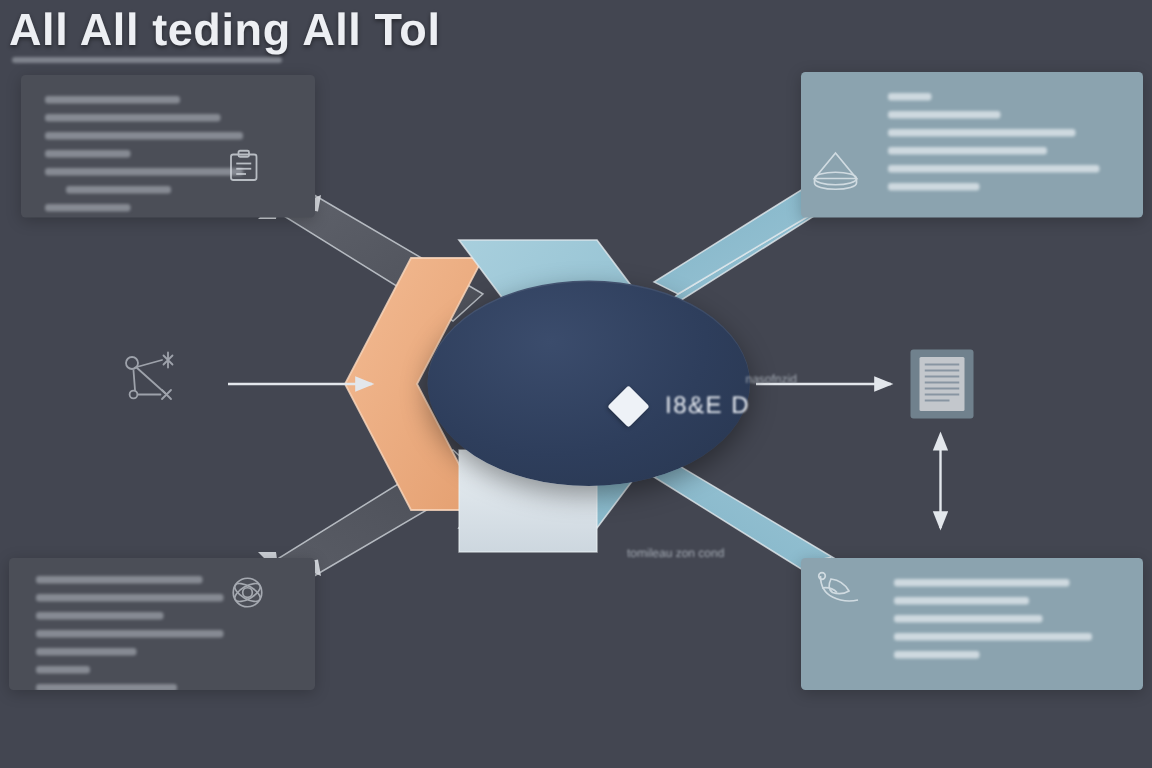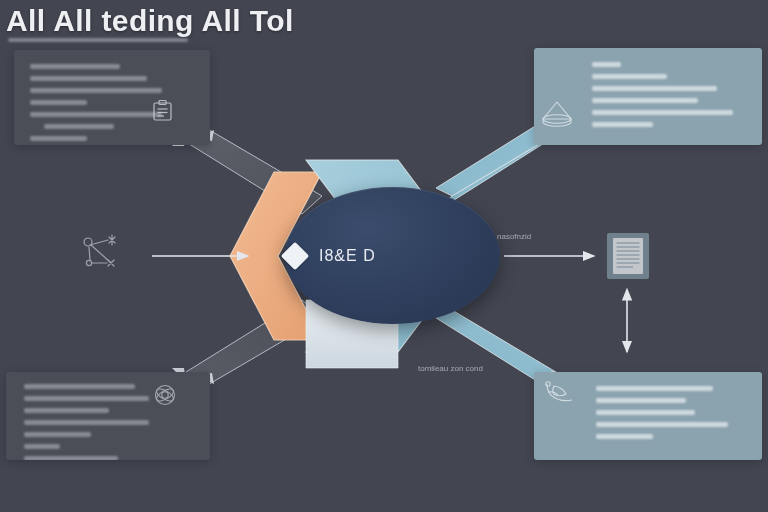--- a/index.html
+++ b/index.html
@@ -82,42 +82,42 @@
 
   
   #center-group{position:absolute;left:170px;top:130px;width:430px;height:260px;}
   #center-ellipse{
     position:absolute;left:115px;top:57px;width:215px;height:137px;
     background:radial-gradient(ellipse at 38% 30%, #3b4c6c 0%, #2e3e5c 55%, #28364f 100%);
     border-radius:50%;
     box-shadow:0 6px 18px rgba(0,0,0,.38), inset 0 1px 0 rgba(255,255,255,.08);
   }
   #center-label-wrap{
-    position:absolute;left:115px;top:57px;width:215px;height:137px;
-    display:flex;align-items:center;justify-content:flex-start;gap:14px;
+    position:absolute;left:115px;top:72px;width:215px;height:137px;
+    display:flex;align-items:center;justify-content:flex-end;gap:14px;
   }
   #center-diamond{
     width:20px;height:20px;background:#eef2f7;
     transform:rotate(45deg);border-radius:2px;
     box-shadow:0 1px 3px rgba(0,0,0,.3);
     flex:none;
   }
   #center-label{
     font-size:16px;color:#e9edf3;letter-spacing:1px;
     filter:blur(.55px);white-space:nowrap;
   }
 
   
   .conn{position:absolute;left:0;top:0;width:768px;height:512px;pointer-events:none;}
 
   .arrow-label{
     position:absolute;font-size:8px;color:#b9c0c9;
     filter:blur(.75px);white-space:nowrap;opacity:.8;
   }
-  #label-right{left:497px;top:232px;}
+  #label-right{left:497px;top:248px;}
   #label-bottom{left:418px;top:364px;}
 </style>
 </head>
 <body>
 
 <div id="stage">
 
   <svg class="conn" viewBox="0 0 768 512" xmlns="http://www.w3.org/2000/svg">
     <defs>
       <linearGradient id="gradGrayUp" x1="0" y1="0" x2="1" y2="1">

